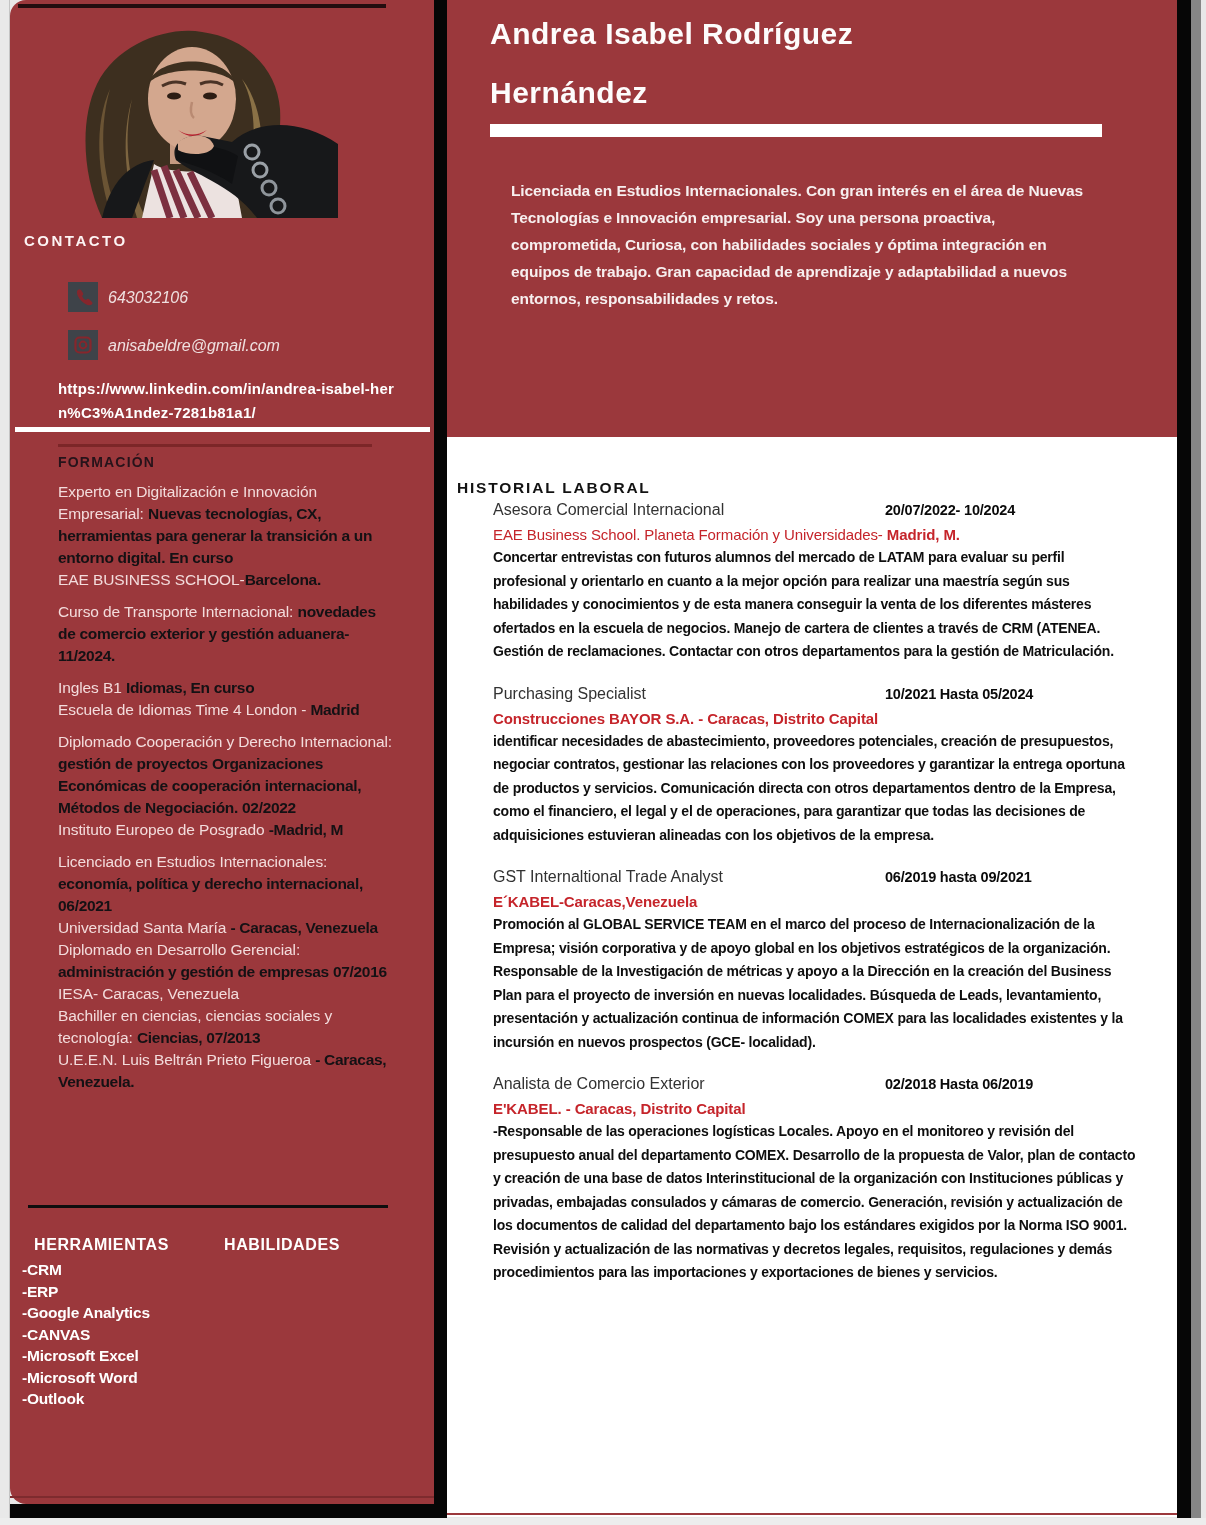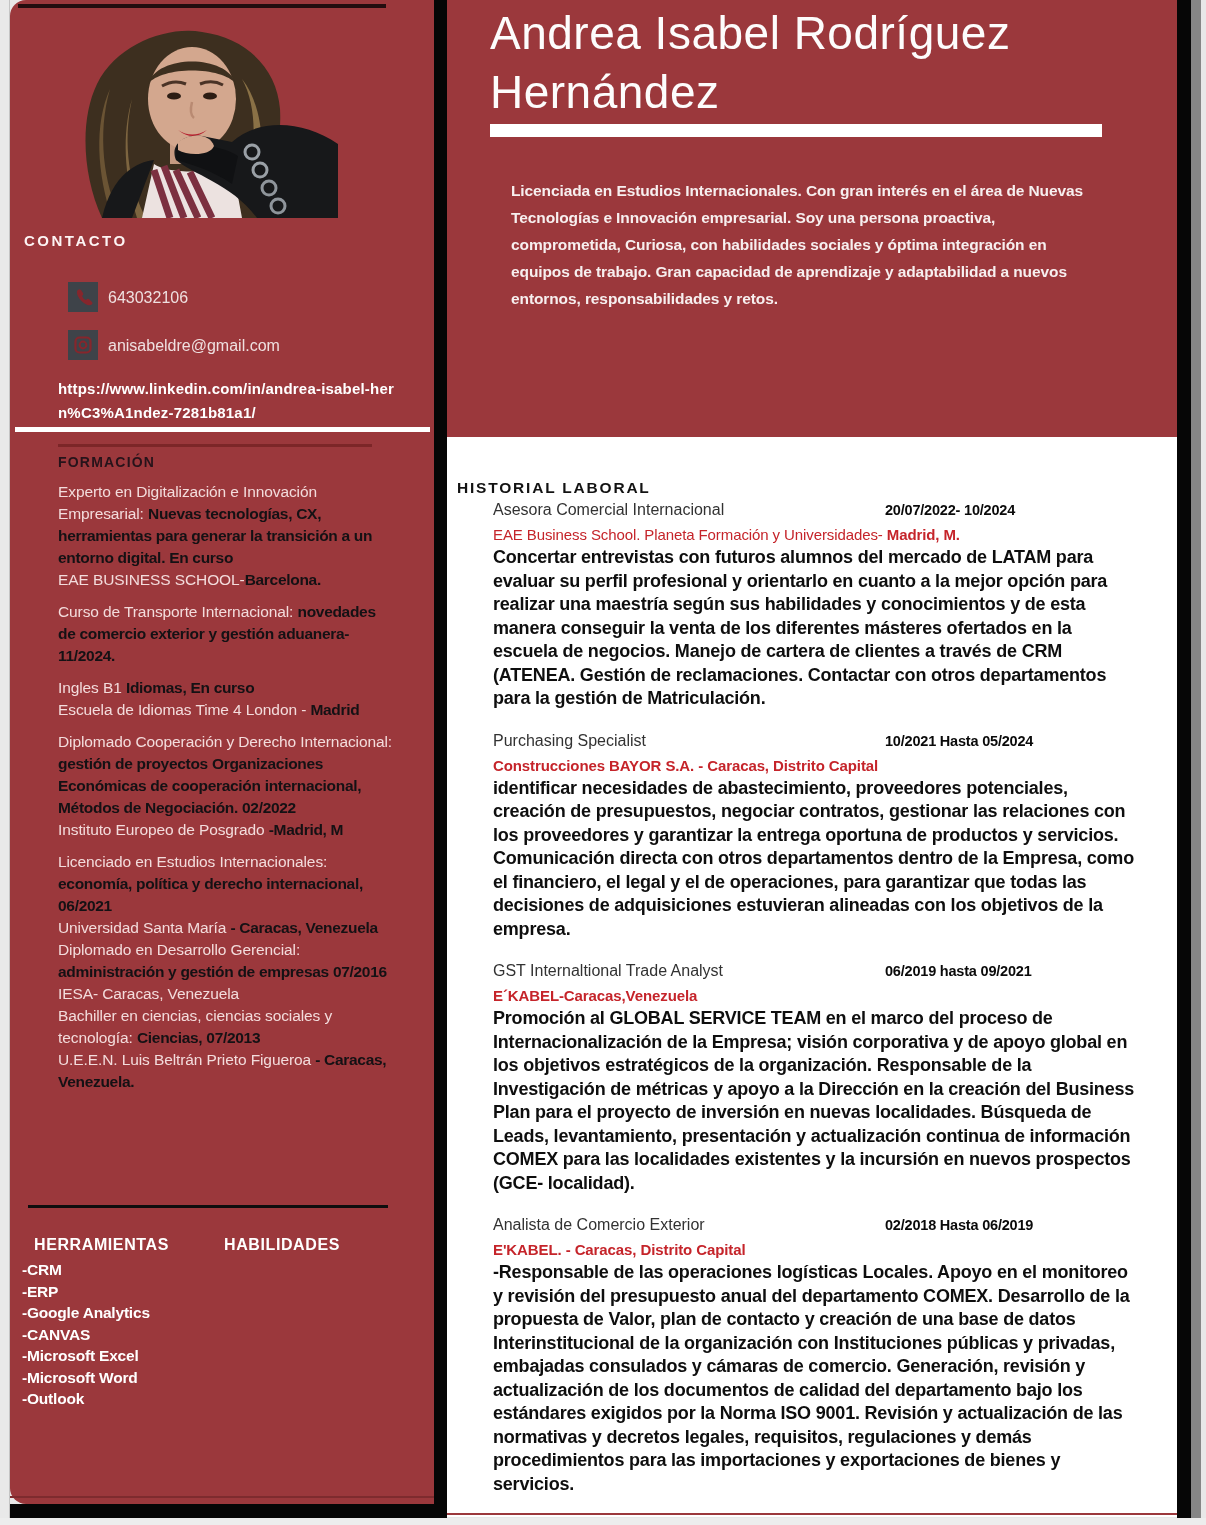--- a/index.html
+++ b/index.html
@@ -26,21 +26,21 @@
   .sb-bottomline { position:absolute; left:0; top:1496px; width:424px; height:2px; background:#7e2b2e; }
   .photo { position:absolute; left:32px; top:24px; width:296px; height:194px; display:block; }
 
   .contact-title {
     position:absolute; left:14px; top:232px;
     color:#fdf4f4; font-size:15px; font-weight:bold; letter-spacing:2.5px;
   }
   .contact-row-icon { position:absolute; width:30px; height:30px; display:block; }
   .icon-phone { left:58px; top:282px; }
   .icon-mail  { left:58px; top:330px; }
-  .contact-text { position:absolute; left:98px; color:#efe0e0; font-size:16px; }
+  .contact-text { position:absolute; left:98px; color:#efe0e0; font-size:16px;font-style:italic; }
   .txt-phone { top:289px; }
   .txt-mail  { top:337px; }
   .linkedin {
     position:absolute; left:48px; top:377px; width:338px;
     color:#ffffff; font-size:15px; font-weight:bold; line-height:24px;
     word-break:break-all; text-decoration:none; letter-spacing:0.2px;
   }
   .sb-white-divider { position:absolute; left:5px; top:427px; width:415px; height:5px; background:#ffffff; }
   .sb-red-hairline  { position:absolute; left:48px; top:444px; width:314px; height:3px; background:#7c2628; }
 
@@ -68,21 +68,21 @@
   .tools-col ul, .skills-col ul { list-style:none; }
   .tools-col li, .skills-col li {
     color:#ffffff; font-size:15.5px; font-weight:bold; line-height:21.5px; letter-spacing:-0.2px;
   }
   .skills-col li.first { padding-left:8px; }
 
   
   .red-header { position:absolute; left:0; top:0; width:730px; height:437px; background:#9b383c; }
   .name {
     position:absolute; left:43px; top:4px;
-    color:#fdfcfc; font-size:46px; font-weight:normal; line-height:59px; letter-spacing:0.5px;
+    color:#fdfcfc; font-size:30px; font-weight:bold; line-height:59px; letter-spacing:0.5px;
   }
   .name-underline { position:absolute; left:43px; top:124px; width:612px; height:13px; background:#ffffff; }
   .summary {
     position:absolute; left:64px; top:177px; width:596px;
     color:#f7efef; font-size:15.5px; font-weight:bold; line-height:27px; letter-spacing:-0.1px;
   }
 
   
   .history { position:absolute; left:0; top:437px; width:730px; }
   .history h2 {
@@ -90,21 +90,21 @@
     color:#121212; font-size:15.5px; font-weight:bold; letter-spacing:1.8px;
   }
   .jobs { position:absolute; left:46px; top:64px; width:650px; }
   .job { margin-bottom:21px; }
   .job-head { position:relative; height:22px; }
   .job-title { position:absolute; left:0; top:0; color:#323232; font-size:16px; font-weight:normal; }
   .job-date  { position:absolute; left:392px; top:1px; color:#0a0a0a; font-size:14.5px; font-weight:bold; letter-spacing:-0.2px; }
   .job-company { margin-top:3px; margin-bottom:3px; font-size:15px; font-weight:bold; color:#c5242a; letter-spacing:-0.1px; }
   .job-company .co-reg { font-weight:normal; }
   .job-desc {
-    width:648px; color:#0e0e0e; font-size:18px; font-weight:bold;
+    width:648px; color:#0e0e0e; font-size:14px; font-weight:bold;
     line-height:23.5px; letter-spacing:-0.2px;
   }
 </style>
 </head>
 <body>
 
 <div class="left-strip"></div>
 
 <aside class="sidebar">
   <div class="sb-topline"></div>

